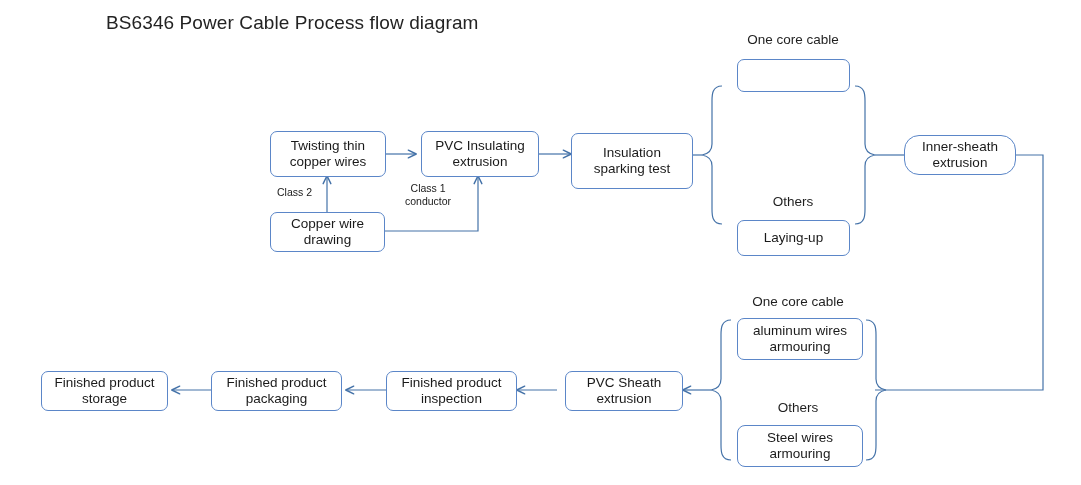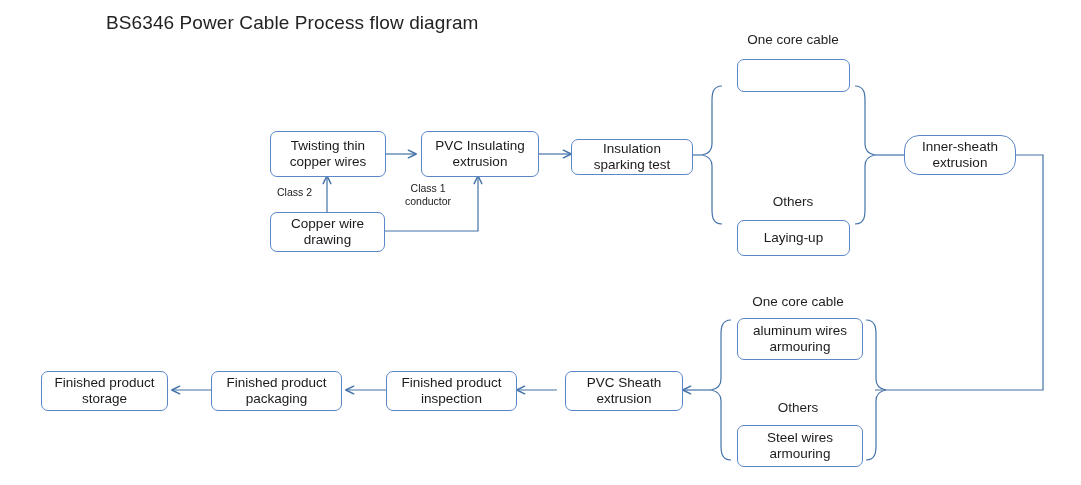--- a/index.html
+++ b/index.html
@@ -130,41 +130,41 @@
     <g>
       <line x1="746" y1="75" x2="832" y2="75" stroke="#3c64a5" stroke-width="4.4"></line>
       <path d="M827,68.5 L845,75 L827,81.5 Z" fill="#3c64a5"></path>
     </g>
   </svg>
 
   <div class="node" style="left:270px; top:131px; width:116px; height:46px;">Twisting thin copper wires</div>
 
   <div class="node" style="left:421px; top:131px; width:118px; height:46px;">PVC Insulating extrusion</div>
 
-  <div class="node" style="left:571px; top:139px; width:122px; height:36px;">Insulation sparking test</div>
+  <div class="node" style="left:571px; top:133px; width:122px; height:56px;">Insulation sparking test</div>
 
   <div class="node" style="left:270px; top:212px; width:115px; height:40px;">Copper wire drawing</div>
 
   <div class="group-header" style="left:730px; top:32px; width:126px;">One core cable</div>
 
   <div class="thick-arrow-box" style="left:737px; top:59px; width:113px; height:33px;"></div>
 
   <div class="group-header" style="left:762px; top:194px; width:62px;">Others</div>
 
   <div class="node" style="left:737px; top:220px; width:113px; height:36px;">Laying-up</div>
 
   <div class="node" style="left:904px; top:135px; width:112px; height:40px;border-radius:15px;">Inner-sheath extrusion</div>
 
   <div class="group-header" style="left:733px; top:294px; width:130px;">One core cable</div>
 
   <div class="node" style="left:737px; top:318px; width:126px; height:42px;">aluminum wires armouring</div>
 
   <div class="group-header" style="left:767px; top:400px; width:62px;">Others</div>
 
-  <div class="node" style="left:737px; top:425px; width:126px; height:42px;">Steel wires armouring</div>
+  <div class="node" style="left:737px; top:425px; width:126px; height:42px;border-radius:8px;">Steel wires armouring</div>
 
   <div class="node" style="left:565px; top:371px; width:118px; height:40px;">PVC Sheath extrusion</div>
 
   <div class="node" style="left:386px; top:371px; width:131px; height:40px;">Finished product inspection</div>
 
   <div class="node" style="left:211px; top:371px; width:131px; height:40px;">Finished product packaging</div>
 
   <div class="node" style="left:41px; top:371px; width:127px; height:40px;">Finished product storage</div>
 
   <div class="edge-label" style="left:277px; top:186px;">Class 2</div>

